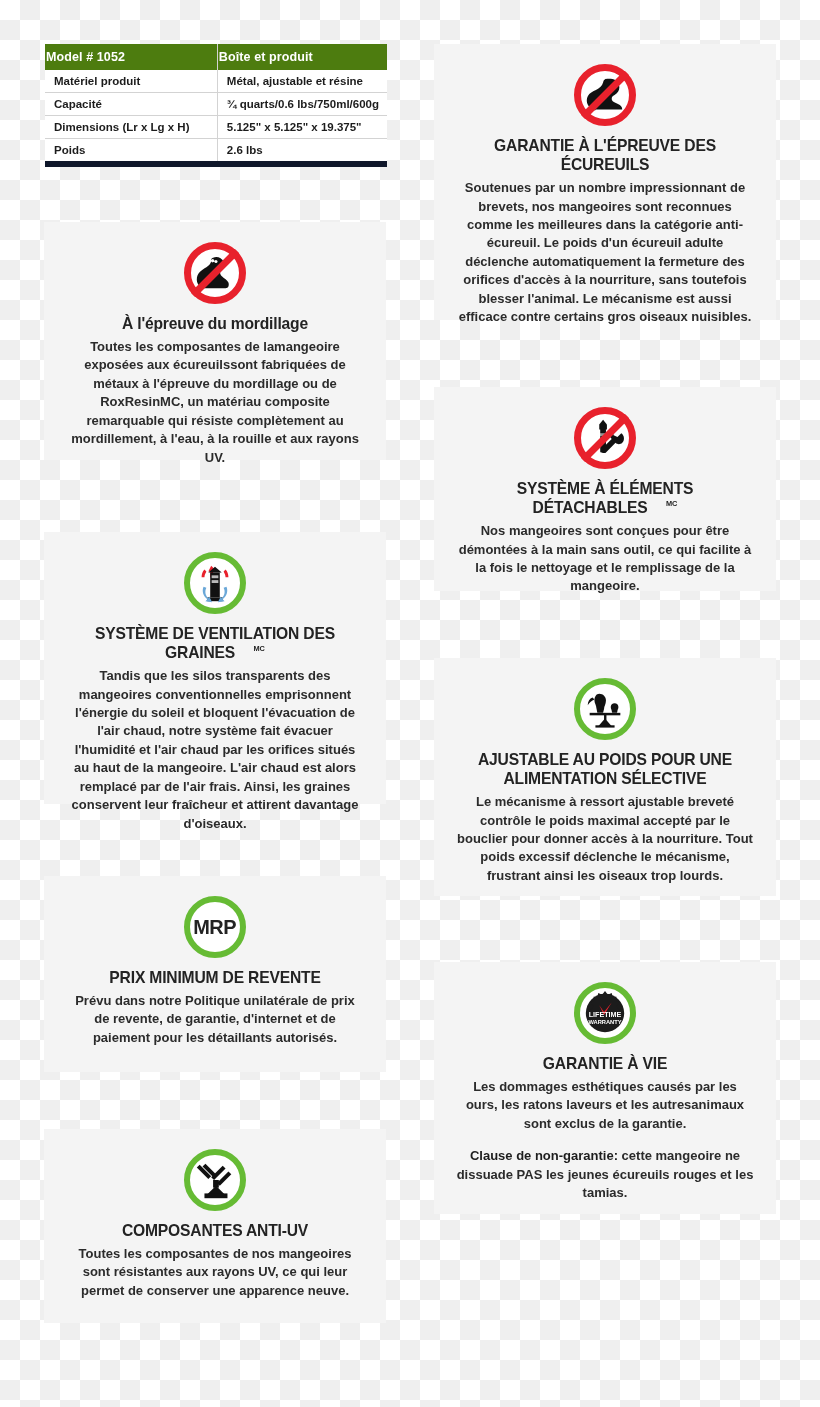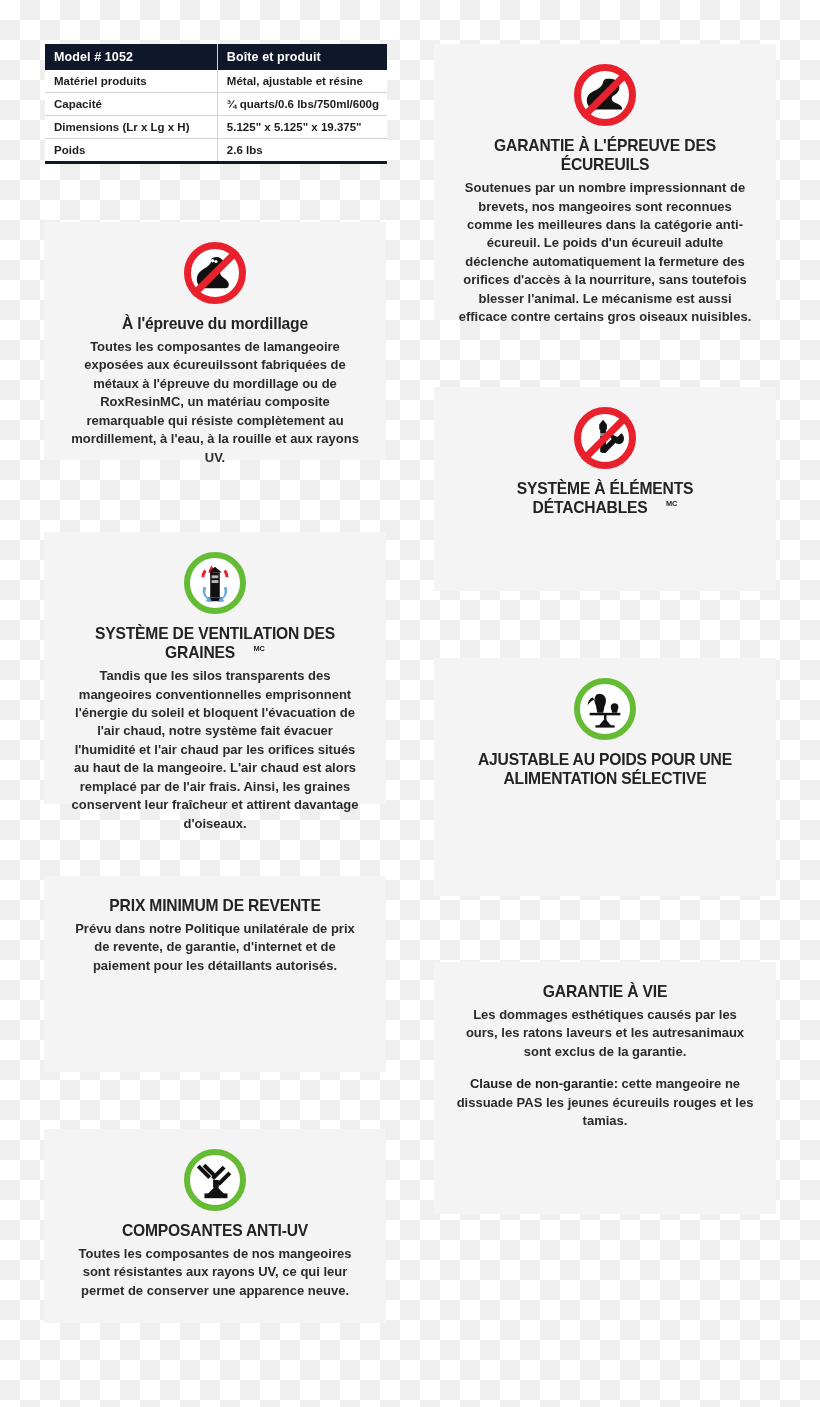--- a/index.html
+++ b/index.html
@@ -29,37 +29,37 @@
   .spec-table {
     position: absolute;
     left: 45px;
     top: 44px;
     width: 342px;
     border-collapse: collapse;
     background: #ffffff;
     font-size: 11.5px;
   }
   .spec-table th {
-    background: #0f172a;
+    background: #4d7c0f;
     color: #ffffff;
     text-align: left;
     font-weight: 700;
-    padding: 6px 8px 6px 9px;
+    padding: 6px 8px 6px 1px;
     font-size: 12.5px;
     letter-spacing: .1px;
   }
   .spec-table td {
     padding: 5px 8px 5px 9px;
     color: #1c1c1c;
     font-weight: 600;
     border-bottom: 1px solid #d3d3d3;
     background: #ffffff;
     white-space: nowrap;
   }
-  .spec-table tr:last-child td { border-bottom: 3px solid #0f172a; }
+  .spec-table tr:last-child td { border-bottom: 6px solid #0f172a; }
   .spec-table .col-a { width: 158px; border-right: 1px solid #d3d3d3; }
 
   
   .card {
     position: absolute;
     background: #f4f4f4;
     box-sizing: border-box;
     padding: 20px 22px 22px;
     text-align: center;
   }
@@ -170,21 +170,21 @@
 
   <table class="spec-table">
     <thead>
       <tr>
         <th class="col-a">Model # 1052</th>
         <th>Boîte et produit</th>
       </tr>
     </thead>
     <tbody>
       <tr>
-        <td class="col-a">Matériel produits</td>
+        <td class="col-a">Matériel produit</td>
         <td>Métal, ajustable et résine</td>
       </tr>
       <tr>
         <td class="col-a">Capacité</td>
         <td>¾ quarts/0.6 lbs/750ml/600g</td>
       </tr>
       <tr>
         <td class="col-a">Dimensions (Lr x Lg x H)</td>
         <td>5.125" x 5.125" x 19.375"</td>
       </tr>
@@ -234,20 +234,21 @@
         <svg class="glyph" viewBox="0 0 48 48">
           <rect x="19" y="14" width="6" height="25" rx="1" fill="#111111"></rect>
           <path fill="#111111" d="M22 5l4 5v5h-8v-5z"></path>
           <rect x="18" y="19" width="8" height="3" fill="#ffffff" opacity="0.55"></rect>
           <path fill="#111111" d="M38 14c-4-2-8 0-9 4-1 3 0 5 2 7l-10 10c-1 1-1 3 0 4s3 1 4 0l10-10c2 2 5 2 7 0 3-3 2-8-1-10l-4 4-4-2-1-4z"></path>
         </svg>
         <div class="slash"></div>
       </div>
     </div>
     <h3 class="card-title"><span>SYSTÈME À ÉLÉMENTS DÉTACHABLES</span><span class="tm">MC</span></h3>
+    <p class="card-body">Nos mangeoires sont conçues pour être démontées à la main sans outil, ce qui facilite à la fois le nettoyage et le remplissage de la mangeoire.</p>
   </div>
 
   <div class="card" style="left:44px; top:532px; width:342px; height:272px;">
     <div class="icon-wrap">
       <div class="greenring">
         <svg class="glyph" viewBox="0 0 48 48">
           <path fill="#e8212c" d="M20 6l-3 6 2 0 0 6 3 0 0-8 2 0z"></path>
           <path fill="#e8212c" d="M13 10c-2 2-3 5-3 8l3 0c0-2 1-4 2-6z"></path>
           <path fill="#e8212c" d="M35 10c2 2 3 5 3 8l-3 0c0-2-1-4-2-6z"></path>
           <path fill="#111111" d="M24 7l7 6h-14z"></path>
@@ -272,28 +273,49 @@
           <path fill="#111111" d="M11 12c-3 1-5 4-5 8 2-3 4-5 7-6z"></path>
           <path fill="#111111" d="M34 18c2.4 0 4 1.7 4 4 0 2-1 3-1 4l-.5 2h-5l-.5-2c0-1-1-2-1-4 0-2.3 1.6-4 4-4z"></path>
           <rect x="8" y="28" width="32" height="2.6" fill="#111111"></rect>
           <rect x="23" y="30" width="2.5" height="6" fill="#111111"></rect>
           <path fill="#111111" d="M17 42l7-8 7 8z"></path>
           <rect x="14" y="41" width="20" height="2.4" fill="#111111"></rect>
         </svg>
       </div>
     </div>
     <h3 class="card-title">AJUSTABLE AU POIDS POUR UNE ALIMENTATION SÉLECTIVE</h3>
+    <p class="card-body">Le mécanisme à ressort ajustable breveté contrôle le poids maximal accepté par le bouclier pour donner accès à la nourriture. Tout poids excessif déclenche le mécanisme, frustrant ainsi les oiseaux trop lourds.</p>
   </div>
 
   <div class="card" style="left:44px; top:876px; width:342px; height:196px;">
+    <div class="icon-wrap">
+      <div class="greenring">
+        <span class="mrp-text">MRP</span>
+      </div>
+    </div>
     <h3 class="card-title">PRIX MINIMUM DE REVENTE</h3>
     <p class="card-body">Prévu dans notre Politique unilatérale de prix de revente, de garantie, d'internet et de paiement pour les détaillants autorisés.</p>
   </div>
 
   <div class="card" style="left:434px; top:962px; width:342px; height:252px;">
+    <div class="icon-wrap">
+      <div class="greenring">
+        <svg class="glyph badge-seal" viewBox="0 0 48 48">
+          <g fill="#1c1c1c">
+            <circle cx="24" cy="24" r="20"></circle>
+          </g>
+          <g fill="#1c1c1c">
+            <path d="M24 1l3 4 4-2 1 4 4 0-1 4 4 2-3 4 3 4-4 2 1 4-4 0-1 4-4-2-3 4-3-4-4 2-1-4-4 0 1-4-4-2 3-4-3-4 4-2-1-4 4 0 1-4 4 2z"></path>
+          </g>
+          <path d="M18 16l5 7 8-10-8 13z" fill="#e8212c"></path>
+          <text x="24" y="28" font-family="'Liberation Sans', sans-serif" font-size="7.5" font-weight="700" fill="#ffffff" text-anchor="middle">LIFETIME</text>
+          <text x="24" y="36" font-family="'Liberation Sans', sans-serif" font-size="6" font-weight="700" fill="#ffffff" text-anchor="middle">WARRANTY</text>
+        </svg>
+      </div>
+    </div>
     <h3 class="card-title">GARANTIE À VIE</h3>
     <p class="card-body">Les dommages esthétiques causés par les ours, les ratons laveurs et les autresanimaux sont exclus de la garantie.</p>
     <p class="card-body"><b>Clause de non-garantie:</b><span> cette mangeoire ne dissuade PAS les jeunes écureuils rouges et les tamias.</span></p>
   </div>
 
   <div class="card" style="left:44px; top:1129px; width:342px; height:194px;">
     <div class="icon-wrap">
       <div class="greenring">
         <svg class="glyph" viewBox="0 0 48 48">
           <path fill="#111111" d="M8 8l12 12-3 3-12-12z"></path>

